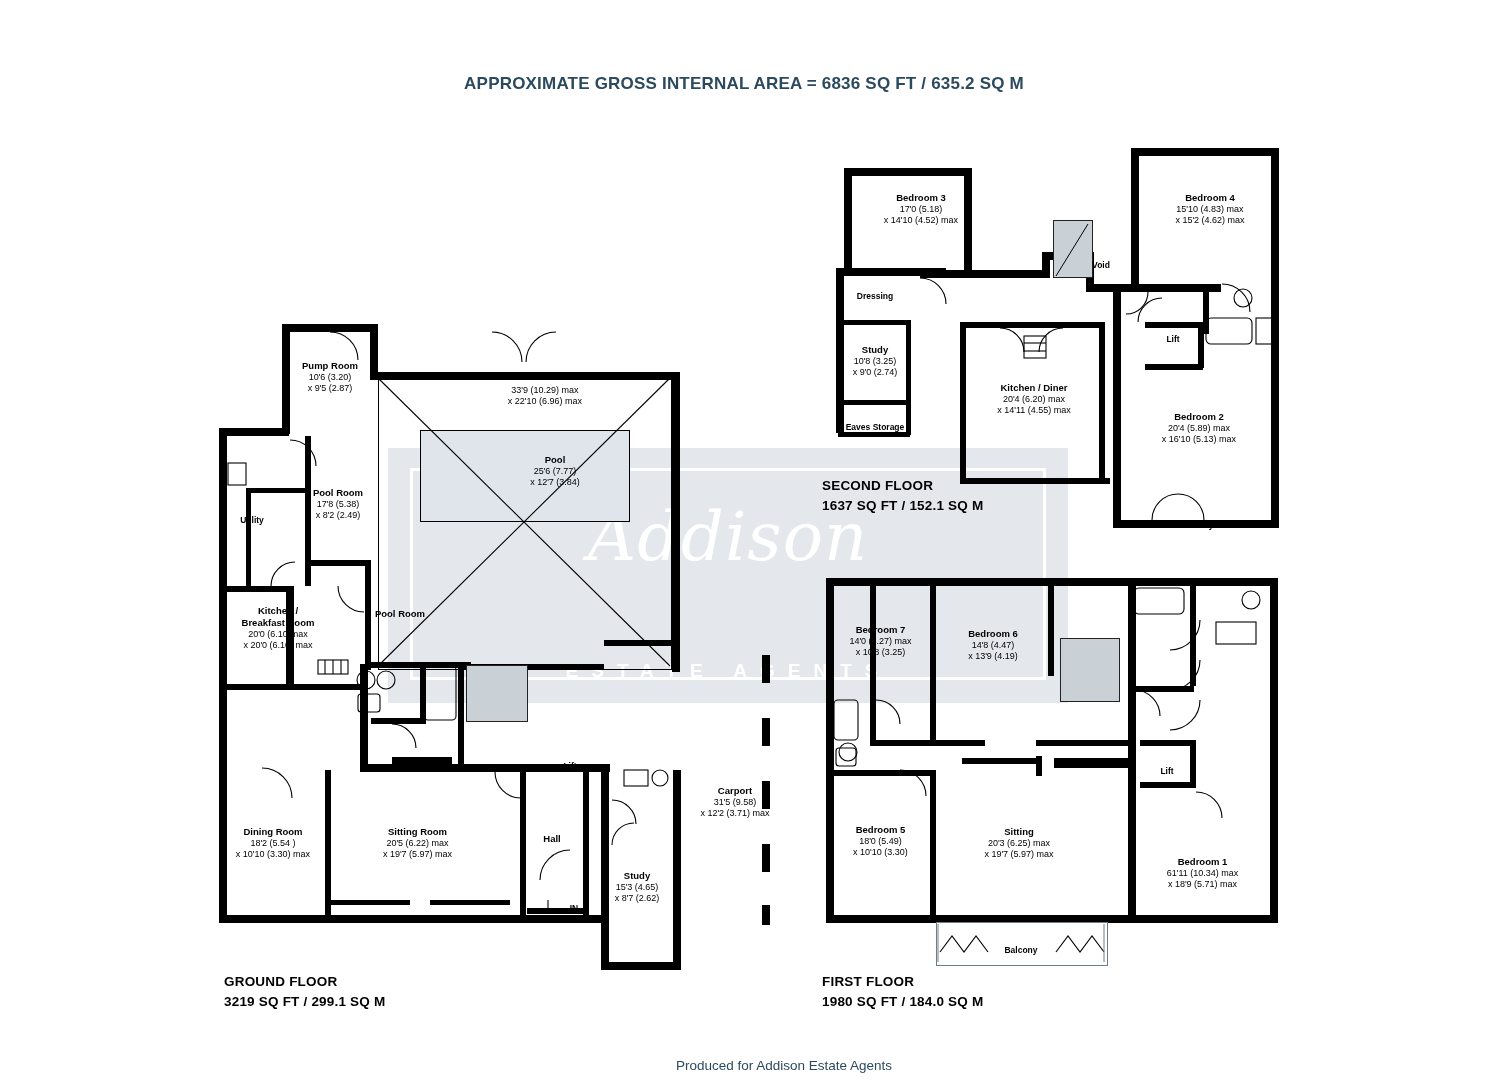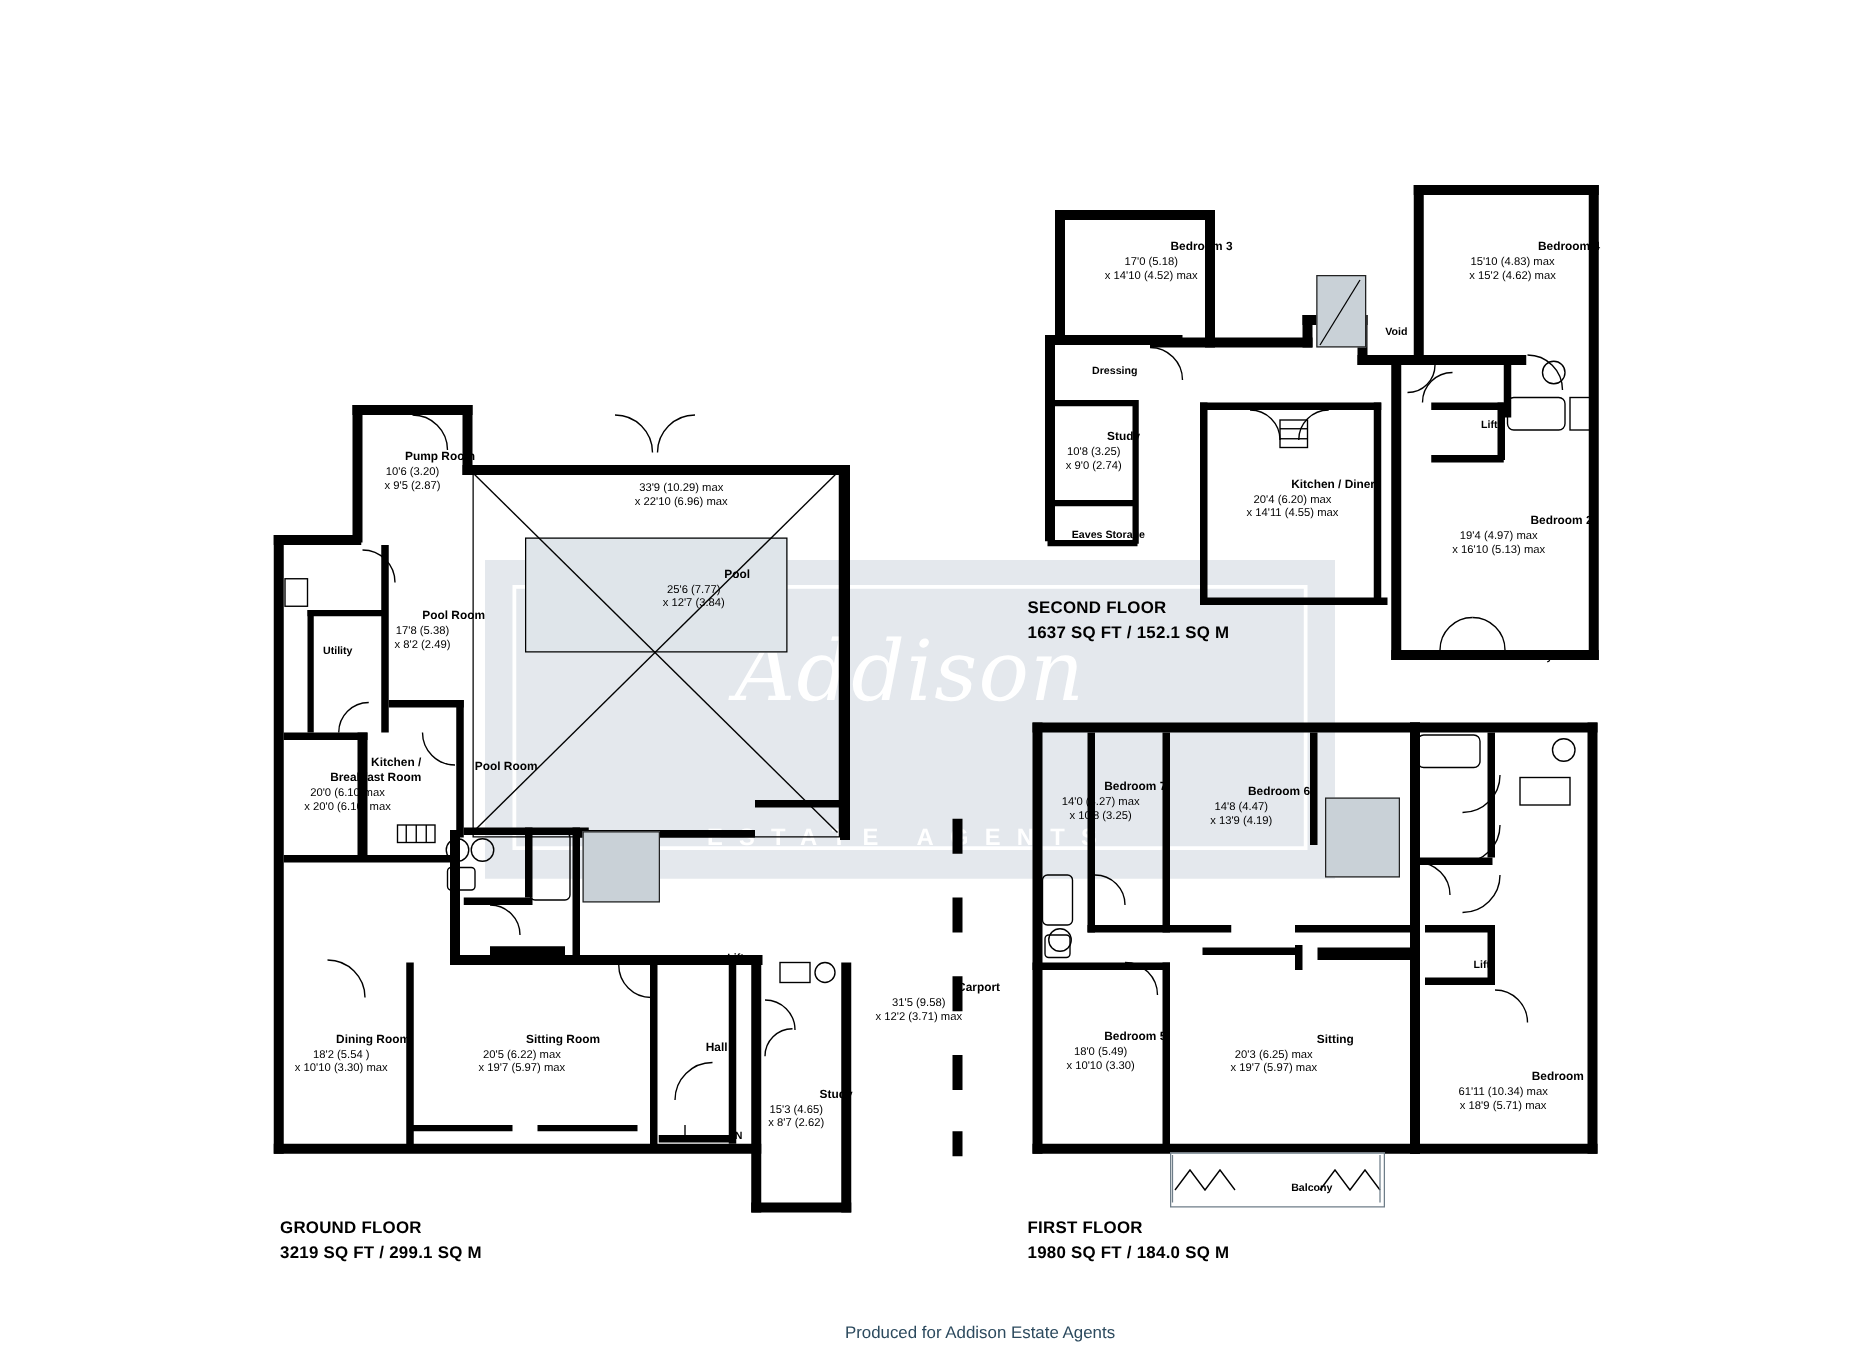--- a/index.html
+++ b/index.html
@@ -36,21 +36,21 @@
   }
 
   
   .w{position:absolute;background:#000;}
   .grey{position:absolute;background:#8d9aa5;}
   .lgrey{position:absolute;background:#c9d1d7;}
   .hatch{position:absolute;border:1px solid #000;}
 
   
   .lbl{position:absolute;text-align:center;line-height:1.25;}
-  .lbl .n{font-weight:bold;font-size:9.5px;text-align:right;}
+  .lbl .n{font-weight:bold;font-size:9.5px;}
   .lbl .d{font-size:9px;}
   .lbl.small .n{font-size:8.5px;}
   .floor{position:absolute;font-weight:bold;font-size:13.5px;line-height:1.45;letter-spacing:.2px;}
 
   
   .disclaimer{
     position:absolute;left:0;top:1013px;width:1488px;text-align:center;
     font-size:13.5px;line-height:1.55;color:#111;
   }
   .produced{
@@ -58,20 +58,21 @@
     font-size:13.5px;font-weight:normal;color:#2c4a5e;padding-left:40px;
   }
 
   svg.ov{position:absolute;left:0;top:0;width:1488px;height:1080px;pointer-events:none;}
 </style>
 </head>
 <body>
 
 <div class="plan">
 
+  <div class="title">APPROXIMATE GROSS INTERNAL AREA = 6836 SQ FT / 635.2 SQ M</div>
 
   <div class="watermark"></div>
   <div class="wm-inner"></div>
   <div class="wm-text">Addison</div>
   <div class="wm-sub">ESTATE AGENTS</div>
 
   <div class="w" style="left:219px;top:428px;width:8px;height:495px;"></div>
   <div class="w" style="left:219px;top:428px;width:70px;height:8px;"></div>
   <div class="w" style="left:282px;top:324px;width:8px;height:110px;"></div>
   <div class="w" style="left:282px;top:324px;width:96px;height:8px;"></div>
@@ -241,21 +242,21 @@
   <div class="lbl" style="left:968px;top:382px;width:132px;">
     <div class="n">Kitchen / Diner</div>
     <div class="d">20'4 (6.20) max</div>
     <div class="d">x 14'11 (4.55) max</div>
   </div>
   <div class="lbl small" style="left:1148px;top:334px;width:50px;">
     <div class="n">Lift</div>
   </div>
   <div class="lbl" style="left:1124px;top:411px;width:150px;">
     <div class="n">Bedroom 2</div>
-    <div class="d">19'4 (4.97) max</div>
+    <div class="d">20'4 (5.89) max</div>
     <div class="d">x 16'10 (5.13) max</div>
   </div>
   <div class="lbl small" style="left:1152px;top:520px;width:90px;">
     <div class="n">Balcony</div>
   </div>
 
   <div class="floor" style="left:822px;top:476px;">
     <div>SECOND FLOOR</div>
     <div>1637 SQ FT / 152.1 SQ M</div>
   </div>

